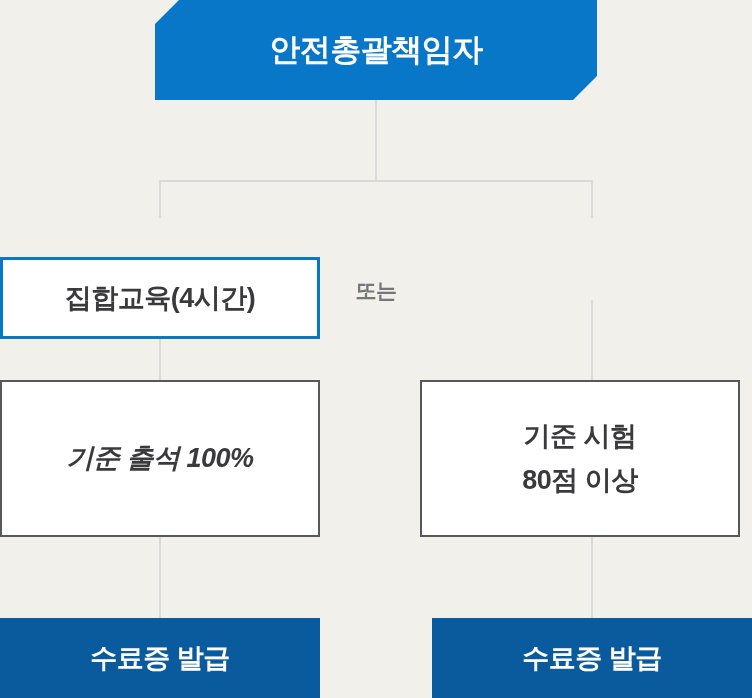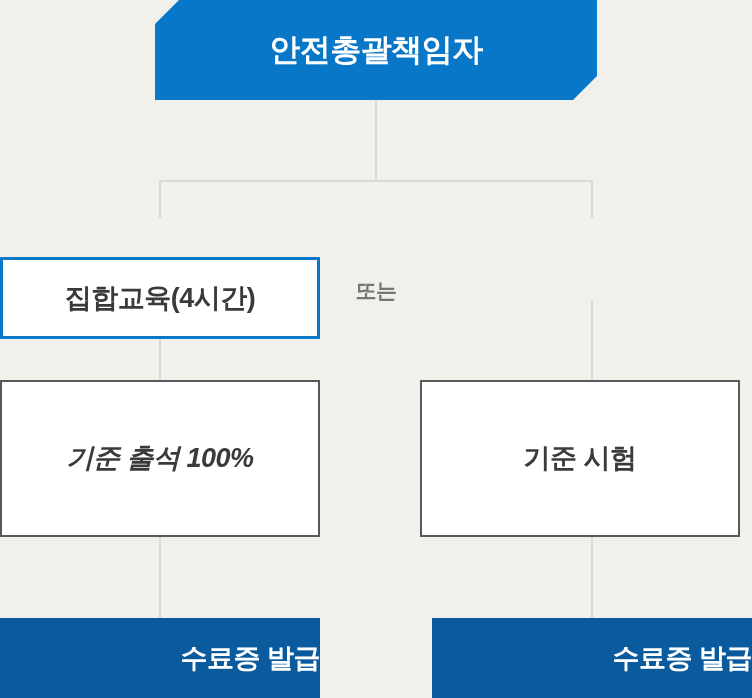--- a/index.html
+++ b/index.html
@@ -84,21 +84,21 @@
     text-align: center;
   }
   .criteria-left  { left: 0; font-style: italic; }
   .criteria-right { left: 420px; }
 
   
   .result-box {
     position: absolute;
     top: 618px; height: 80px; width: 320px;
     background: #0A5B9D;
-    display: flex; align-items: center; justify-content: flex-end;
+    display: flex; align-items: center; justify-content: center;
     color: #FFFFFF;
     font-size: 27px; font-weight: 700;
     letter-spacing: -0.5px;
   }
   .result-left  { left: 0; }
   .result-right { left: 432px; }
 </style>
 </head>
 <body>
 
@@ -123,20 +123,21 @@
 
   <div class="or-label">또는</div>
 
 
   <div class="criteria-box criteria-left">
     <span>기준 출석 100%</span>
   </div>
 
   <div class="criteria-box criteria-right">
     <span>기준 시험</span>
+    <span>80점 이상</span>
   </div>
 
   <div class="result-box result-left">
     <span>수료증 발급</span>
   </div>
 
   <div class="result-box result-right">
     <span>수료증 발급</span>
   </div>
 

